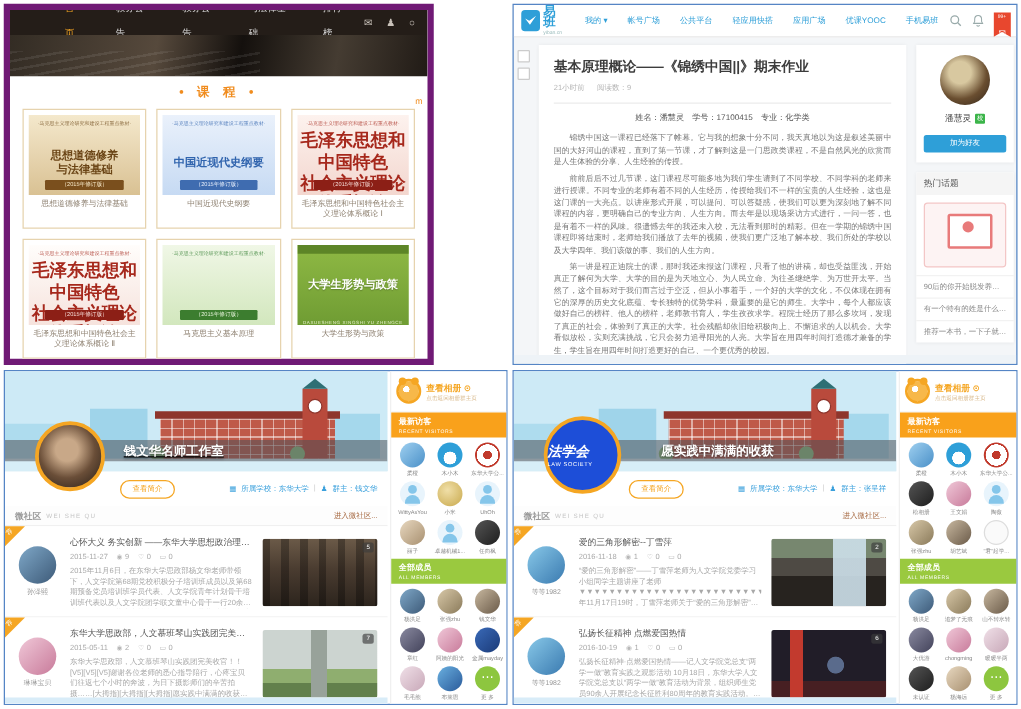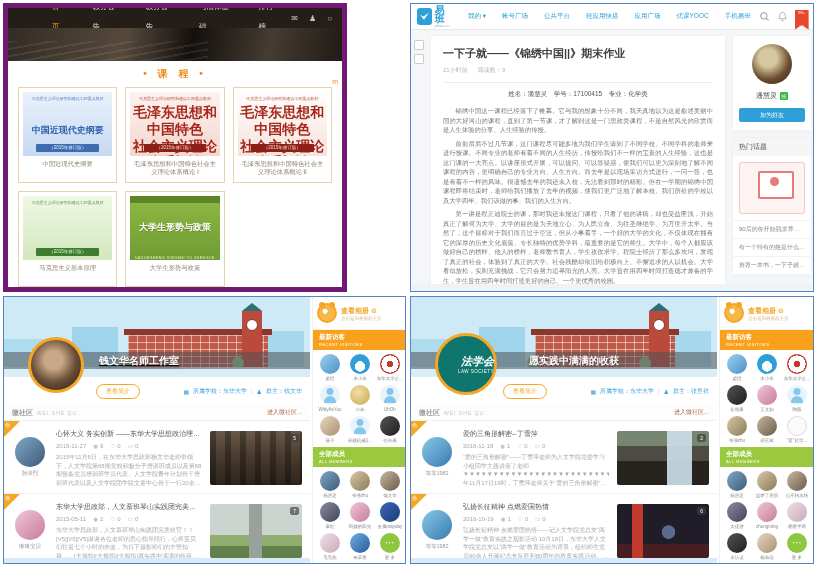--- a/index.html
+++ b/index.html
@@ -103,21 +103,21 @@
   .tower::before { content:""; position:absolute; top:-8px; left:0; border-left:10px solid transparent; border-right:10px solid transparent; border-bottom:8px solid #2e6f74; }
   .clock { position:absolute; top:8px; left:4px; width:12px; height:12px; border-radius:50%; background:#fff; border:1px solid #8e352c; }
   .ground { position:absolute; bottom:0; left:0; right:0; height:10px; background:#d7eef7; }
   .tree { position:absolute; bottom:8px; width:12px; height:12px; border-radius:50%; background:#8cc27e; }
   .t1 { left:116px; } .t2 { right:66px; }
   .title-bar { position:absolute; left:0; right:0; bottom:8px; height:17px; background:rgba(80,82,88,.55); display:flex; align-items:center; }
   .grp-title { color:#fff; font-size:10px; font-weight:bold; text-shadow:0 1px 2px rgba(0,0,0,.4); }
   .pad-l { padding-left:95px;text-decoration:underline; }
   .grp-avatar { position:absolute; left:24px; top:40px; width:56px; height:56px; border-radius:50%; border:3px solid #f5a623; z-index:3; }
   .ava-photo { background:radial-gradient(circle at 45% 40%, #c8a888 0 22%, #6a4e38 55%, #241c14 100%); }
-  .ava-law { background:#0f766e; display:flex; flex-direction:column; align-items:flex-end; justify-content:center; color:#fff; }
+  .ava-law { background:#1d4ed8; display:flex; flex-direction:column; align-items:flex-start; justify-content:center; color:#fff; }
   .law-cn { font-size:11px; font-weight:bold; font-style:italic; }
   .law-en { font-size:4.5px; letter-spacing:.5px; }
   .info-bar { height:28px; display:flex; align-items:center; padding:0 8px 0 92px; background:#fff; }
   .intro-btn { border:1px solid #f5a623; color:#f5a623; font-size:6px; padding:2px 9px; border-radius:8px; cursor:pointer; white-space:nowrap; }
   .info-links { margin-left:auto; display:flex; align-items:center; gap:4px; font-size:6px; color:#3aa0dc; white-space:nowrap; }
   .info-links .sep { color:#ccc; }
   .ic-blue { color:#3aa0dc; font-size:6px; }
   .sec-row { height:16px; display:flex; align-items:center; padding:0 8px; background:#fdfdfd; border-bottom:1px solid #f0f0f0; }
   .sec-cn { font-size:7px; font-weight:bold; color:#999; }
   .sec-en { font-size:5px; color:#c5c5c5; margin-left:4px; letter-spacing:1px; }
@@ -214,20 +214,30 @@
         <span>○</span>
       </div>
     </div>
     <div class="tl-banner"></div>
     <div class="tl-sec">
       <span class="tl-sec-title">• 课 程 •</span>
       <span class="tl-more">m</span>
     </div>
     <div class="tl-cards">
 
+        <div class="course-card">
+          <div class="cover c-tan">
+            <span class="cv-top">·马克思主义理论研究和建设工程重点教材·</span>
+            <span class="cv-title">思想道德修养
+与法律基础</span>
+
+            <span class="edition">（2015年修订版）</span>
+          </div>
+          <div class="caption">思想道德修养与法律基础</div>
+        </div>
 
         <div class="course-card">
           <div class="cover c-blue">
             <span class="cv-top">·马克思主义理论研究和建设工程重点教材·</span>
             <span class="cv-title">中国近现代史纲要</span>
 
             <span class="edition">（2015年修订版）</span>
           </div>
           <div class="caption">中国近现代史纲要</div>
         </div>
@@ -323,21 +333,21 @@
           <span class="renv">✉</span>
         </span>
 
       </div>
     </div>
     <div class="tr-side-icons">
       <span class="sq-ic"></span>
       <span class="sq-ic"></span>
     </div>
     <div class="tr-card">
-      <div class="tr-title">一下子就——《锦绣中国||》期末作业</div>
+      <div class="tr-title">基本原理概论——《锦绣中国||》期末作业</div>
       <div class="tr-meta">
         <span>21小时前</span>
         <span>阅读数：9</span>
       </div>
       <hr>
       <div class="tr-byline">姓名：潘慧灵　学号：17100415　专业：化学类</div>
       <div>
 
           <p class="tr-para">锦绣中国这一课程已经落下了帷幕。它与我的想象十分不同，我天真地以为这是叙述美丽中国的大好河山的课程，直到了第一节课，才了解到这是一门思政类课程，不是自然风光的欣赏而是人生体验的分享、人生经验的传授。</p>
 

